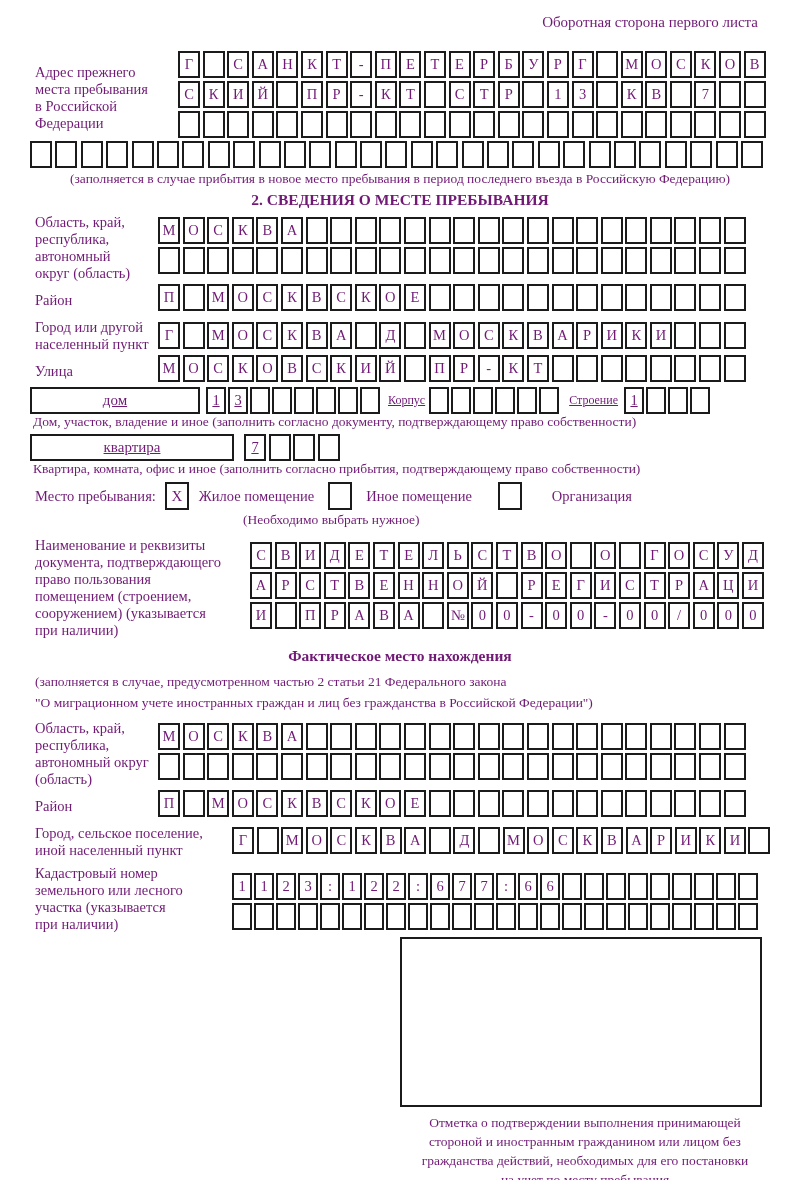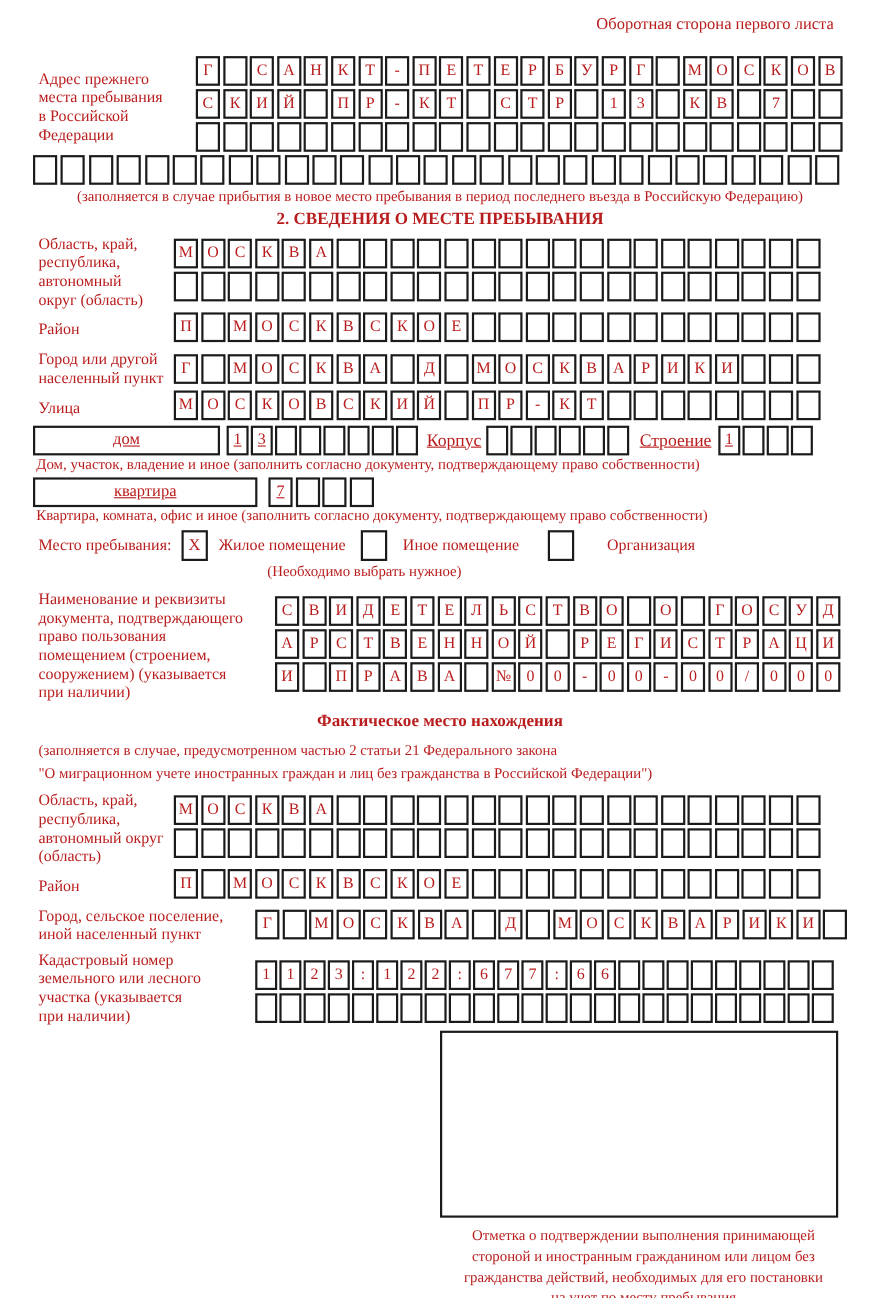--- a/index.html
+++ b/index.html
@@ -1,18 +1,18 @@
 <!DOCTYPE html>
 <html><head>
 <meta charset="utf-8">
 <style>
   html,body{margin:0;padding:0;background:#fff;}
   .page{
     position:relative;width:800px;height:1180px;box-sizing:border-box;
-    padding:14px 0 0 35px;background:#fff;color:#b91c1c;
+    padding:14px 0 0 35px;background:#fff;color:#701a75;
     font-family:"Liberation Serif","DejaVu Serif",serif;overflow:hidden;
   }
   .hdr-note{text-align:right;padding-right:42px;font-size:15px;}
   .caption{font-size:13.5px;}
   .caption-center{font-size:13.5px;text-align:center;margin-right:35px;}
   .sec-title{font-weight:bold;font-size:15.5px;text-align:center;margin-right:35px;}
   .field{display:flex;align-items:center;}
   .flabel{flex:none;font-size:14.5px;line-height:17px;padding-top:3px;}
   .w123{width:123px;} .w143{width:143px;} .w197{width:197px;} .w215{width:215px;}
   .rows{display:flex;flex-direction:column;}
@@ -23,21 +23,21 @@
     font-size:14.5px;background:#fff;
   }
   .cells-sm .cell{width:20px;margin-right:2px;}
   .row-full{margin-left:-5px;}
   .row-full .cell{margin-right:3.4px;}
   .inline-row{display:flex;align-items:center;margin-left:-5px;text-decoration:underline;}
   .wide-box{
     box-sizing:border-box;border:2px solid #1b1b1b;height:27px;flex:none;
     display:flex;align-items:center;justify-content:center;font-size:15px;background:#fff;
   }
-  .ilabel{font-size:16px;flex:none;}
+  .ilabel{font-size:12px;flex:none;}
   .chk{
     box-sizing:border-box;flex:none;width:24px;height:28px;border:2px solid #1b1b1b;
     display:inline-flex;align-items:center;justify-content:center;font-size:15px;background:#fff;
   }
   .stay-row{display:flex;align-items:center;font-size:14.5px;margin-top:5px;text-align:right;}
   .stamp-box{box-sizing:border-box;border:2px solid #1b1b1b;width:362px;height:170px;margin-left:365px;background:#fff;}
   .stamp-cap{margin-left:350px;width:400px;text-align:center;font-size:13.5px;line-height:19px;margin-top:6px;}
   .notes{margin-right:35px;font-size:13.5px;line-height:21px;}
   .mt2{margin-top:2px;}.mt4{margin-top:4px;}.mt6{margin-top:6px;}.mt8{margin-top:8px;}.mt20{margin-top:20px;}
 </style>
@@ -360,21 +360,21 @@
 
   <div class="inline-row mt4">
     <div class="wide-box" style="width:204px">квартира</div>
     <div class="boxrow" style="margin:0 0 0 10px">
         <span class="cell">7</span>
         <span class="cell"></span>
         <span class="cell"></span>
         <span class="cell"></span>
       </div>
   </div>
-  <div class="caption" style="margin-left:-2px">Квартира, комната, офис и иное (заполнить согласно документу, подтверждающему право собственности)</div>
+  <div class="caption" style="margin-left:-2px">Квартира, комната, офис и иное (заполнить согласно прибытия, подтверждающему право собственности)</div>
 
   <div class="stay-row">
     <span>Место пребывания:</span>
     <span class="chk" style="margin-left:9px">X</span>
     <span style="margin-left:10px">Жилое помещение</span>
     <span class="chk" style="margin-left:14px"></span>
     <span style="margin-left:14px">Иное помещение</span>
     <span class="chk" style="margin-left:26px"></span>
     <span style="margin-left:30px">Организация</span>
   </div>

